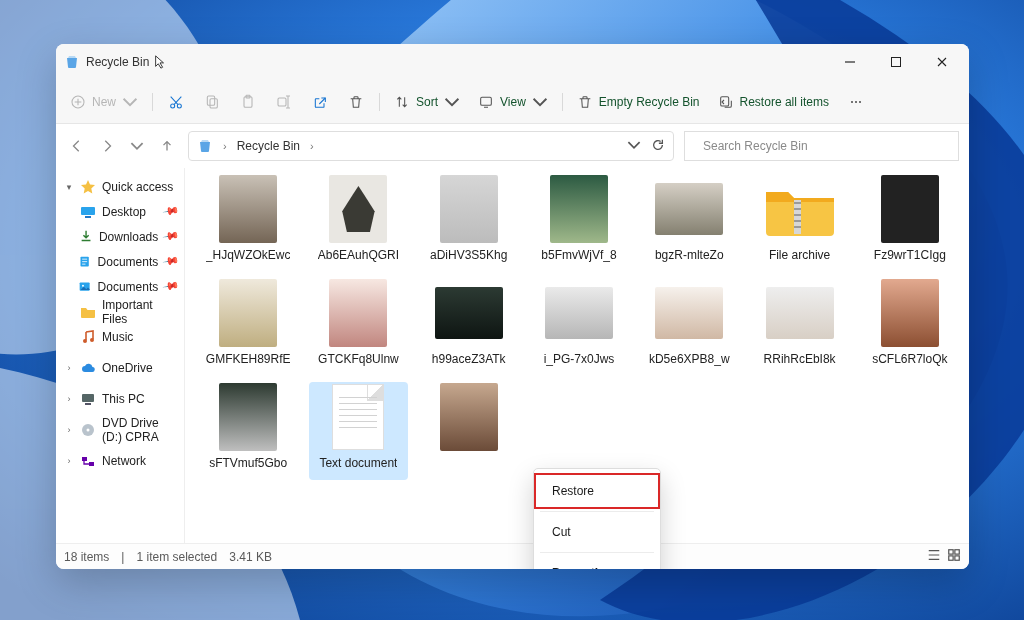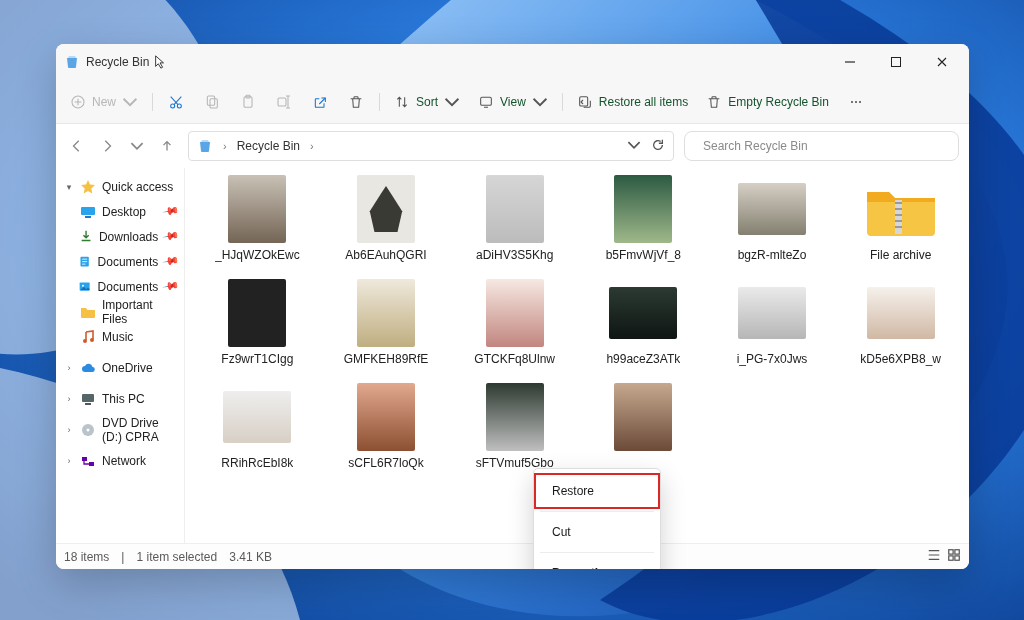--- a/index.html
+++ b/index.html
@@ -31,35 +31,35 @@
   .nav-icons { display:flex; align-items:center; gap:8px; color:#888; }
   .nav-icons .nv { width:22px; height:22px; display:flex; align-items:center; justify-content:center; }
   .nav-icons svg { width:14px; height:14px; }
   .addr-bar { flex:1; height:30px; border:1px solid #dedede; border-radius:4px; background:#fff; display:flex; align-items:center; padding:0 8px; gap:8px; }
   .addr-bar .addr-icon { width:16px; height:16px; color:#555; display:flex; align-items:center; justify-content:center; }
   .crumb { font-size:12px; color:#333; }
   .crumb-sep { color:#777; font-size:11px; padding:0 2px; }
   .addr-bar .grow { flex:1; }
   .addr-tools { display:flex; align-items:center; gap:10px; color:#555; }
   .addr-tools svg { width:14px; height:14px; }
-  .search-box { width:275px; height:30px; border:1px solid #dedede; border-radius:8px; background:#fff; display:flex; align-items:center; padding:0 8px; gap:8px; color:#888; }
+  .search-box { width:275px; height:30px; border:1px solid #dedede; border-radius:0; background:#fff; display:flex; align-items:center; padding:0 8px; gap:8px; color:#888; }
   .search-box input { border:none; outline:none; width:100%; font-size:12px; background:transparent; }
   .search-box input::placeholder { color:#8a8a8a; }
   
   .body { flex:1; display:flex; min-height:0; }
   .sidebar { width:129px; border-right:1px solid #eee; padding:6px 4px 6px 4px; display:flex; flex-direction:column; gap:0; }
   .side-item { height:25px; display:flex; align-items:center; gap:6px; padding:0 2px 0 4px; border-radius:3px; }
   .side-item .caret { width:10px; display:flex; justify-content:center; color:#666; font-size:9px; }
   .side-item .ic { width:16px; height:16px; display:flex; align-items:center; justify-content:center; }
   .side-item .txt { flex:1; font-size:12px; color:#222; }
   .side-item .pin { color:#9e9e9e; font-size:11px; width:14px; text-align:center; transform:rotate(35deg); }
   .side-group-gap { height:6px; }
   
   .content { flex:1; padding:6px 10px 0 14px; overflow:hidden; position:relative; }
-  .grid { display:grid; grid-template-columns: repeat(6, 1fr); column-gap:12px; row-gap:6px; }
+  .grid { display:grid; grid-template-columns: repeat(7, 1fr); column-gap:12px; row-gap:6px; }
   .item { height:98px; display:flex; flex-direction:column; align-items:center; justify-content:flex-start; position:relative; text-align:center; }
   .thumb-wrap { width:94px; height:70px; display:flex; align-items:center; justify-content:center; border-radius:4px; }
   .thumb { width:58px; height:68px; background:#777; border-radius:2px; display:flex; align-items:center; justify-content:center; overflow:hidden; }
   .thumb.wide { width:68px; height:52px; }
   .item-label { margin-top:4px; font-size:12px; color:#222; max-width:94px; overflow:hidden; text-overflow:ellipsis; white-space:nowrap; }
   .item.selected .thumb-wrap { background:#cde8ff; }
   .item.selected { background:#cde8ff; border-radius:4px; }
   
   .textdoc { width:52px; height:66px; background:#fff; border:1px solid #dedede; position:relative; }
   .textdoc .fold { position:absolute; top:0; right:0; width:16px; height:16px; background:linear-gradient(135deg,#fff 49%,#dedede 50%); border-left:1px solid #dedede; border-bottom:1px solid #dedede; }
@@ -231,31 +231,31 @@
           <path d="M9 20h6"></path>
         </svg>
       <span class="lbl">View</span>
       <svg class="tchev" viewBox="0 0 10 10">
           <path d="M1 3 L5 7 L9 3" fill="none" stroke="currentColor" stroke-width="1.2"></path>
         </svg>
     </div>
     <div class="tsep"></div>
     <div class="tbtn">
       <svg viewBox="0 0 24 24" fill="none" stroke="currentColor" stroke-width="1.6">
+          <path d="M4 7h16 M9 7V5a1 1 0 0 1 1-1h4a1 1 0 0 1 1 1v2 M7 7l1 13h8l1-13"></path>
+        </svg>
+      <span class="lbl">Empty Recycle Bin</span>
+    </div>
+    <div class="tbtn">
+      <svg viewBox="0 0 24 24" fill="none" stroke="currentColor" stroke-width="1.6">
           <rect x="4" y="4" width="12" height="14" rx="2"></rect>
           <path d="M20 10v8a2 2 0 0 1-2 2H10"></path>
           <path d="M9 9l-3 3 3 3"></path>
         </svg>
       <span class="lbl">Restore all items</span>
-    </div>
-    <div class="tbtn">
-      <svg viewBox="0 0 24 24" fill="none" stroke="currentColor" stroke-width="1.6">
-          <path d="M4 7h16 M9 7V5a1 1 0 0 1 1-1h4a1 1 0 0 1 1 1v2 M7 7l1 13h8l1-13"></path>
-        </svg>
-      <span class="lbl">Empty Recycle Bin</span>
     </div>
     <div class="tbtn">
       <svg viewBox="0 0 24 24" fill="currentColor">
           <circle cx="6" cy="12" r="1.6"></circle>
           <circle cx="12" cy="12" r="1.6"></circle>
           <circle cx="18" cy="12" r="1.6"></circle>
         </svg>
     </div>
   </div>
 
@@ -537,20 +537,36 @@
               <div class="thumb ph-m"></div>
             </div>
             <div class="item-label">sCFL6R7loQk</div>
           </div>
           <div class="item">
             <div class="thumb-wrap">
               <div class="thumb ph-n"></div>
             </div>
             <div class="item-label">sFTVmuf5Gbo</div>
           </div>
+          <div class="item selected">
+            <div class="thumb-wrap">
+              <div class="textdoc">
+                <div class="fold"></div>
+                <div class="lines">
+                  <div class="ln"></div>
+                  <div class="ln"></div>
+                  <div class="ln"></div>
+                  <div class="ln"></div>
+                  <div class="ln"></div>
+                  <div class="ln"></div>
+                </div>
+              </div>
+            </div>
+            <div class="item-label">Text document</div>
+          </div>
           <div class="item">
             <div class="thumb-wrap">
               <div class="thumb ph-o"></div>
             </div>
             <div class="item-label"></div>
           </div>
         </div>
     </div>
   </div>
 

